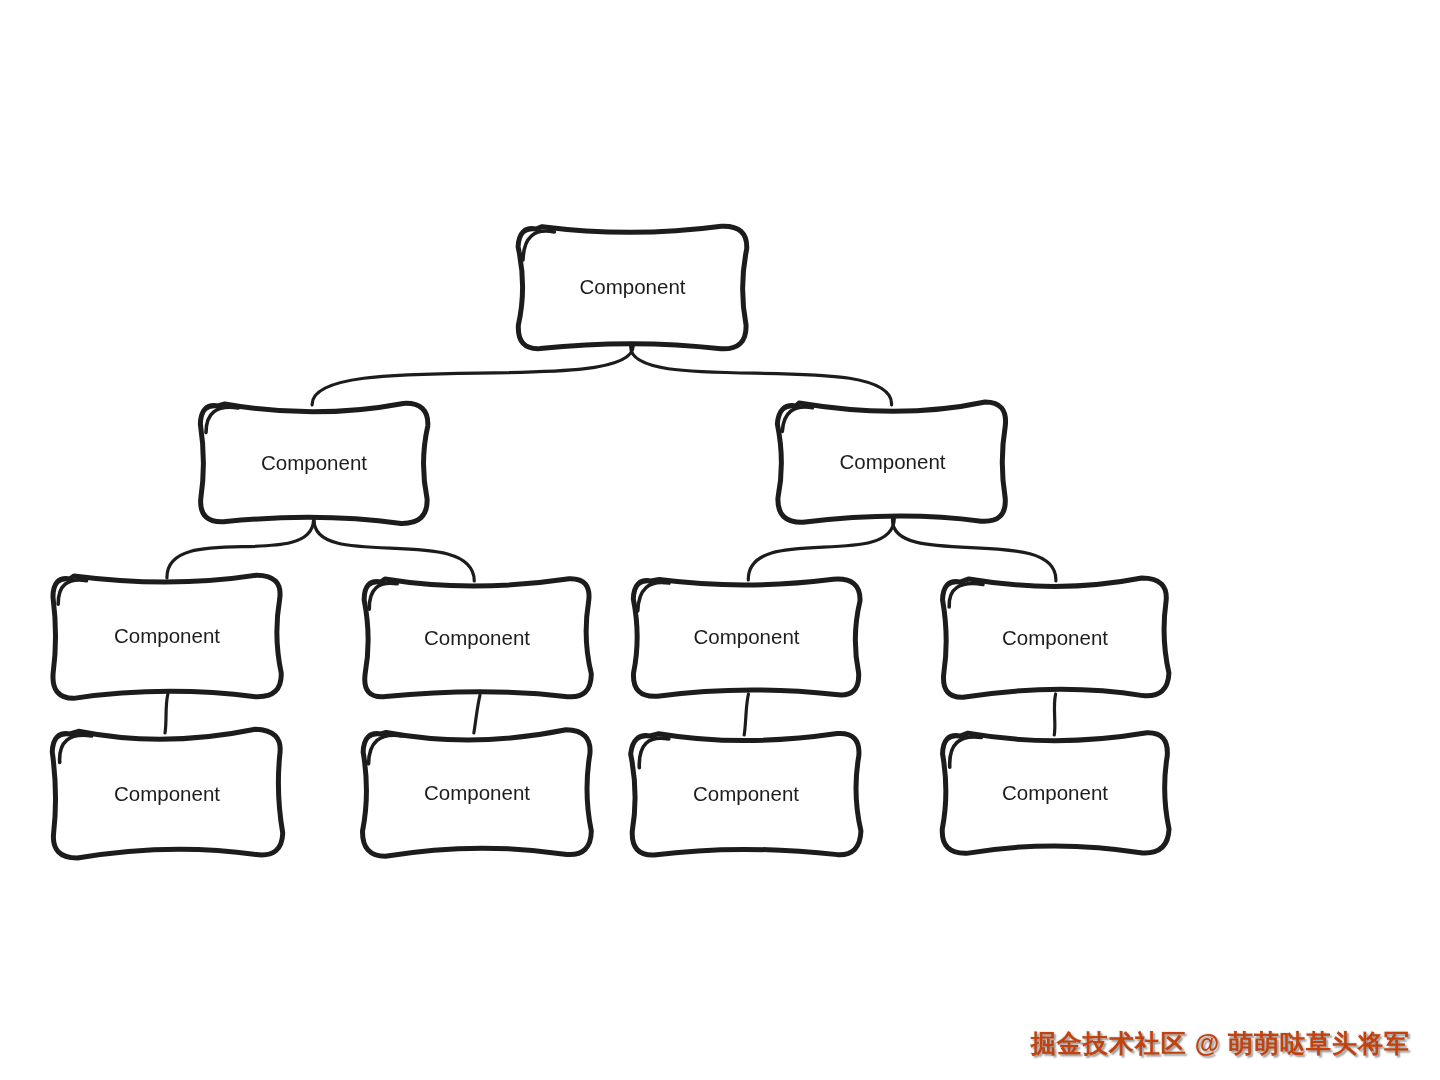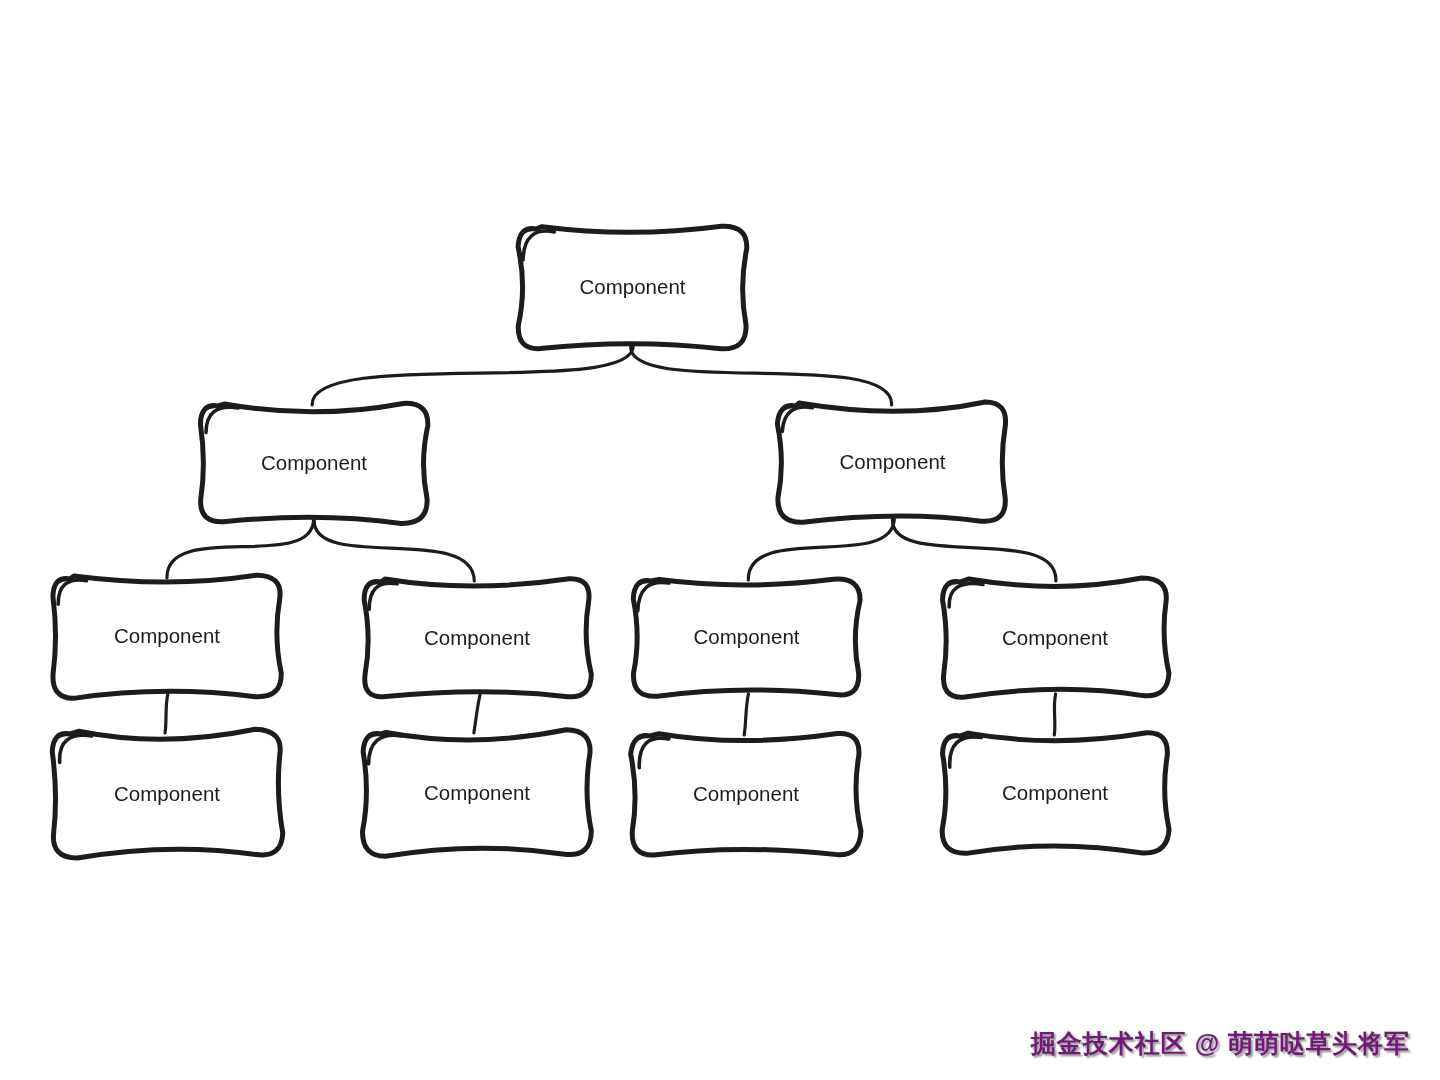--- a/index.html
+++ b/index.html
@@ -26,21 +26,21 @@
     font-weight: 400;
   }
   .watermark {
     position: absolute;
     right: 30px;
     bottom: 20px;
     font-family: "Liberation Sans", sans-serif;
     font-size: 25px;
     font-weight: 700;
     letter-spacing: 1px;
-    color: #701a75;
+    color: #c2410c;
     text-shadow: 2px 2px 2px #969696, -1px -1px 1px #ececec, 0 0 1px #c9c9c9;
     white-space: nowrap;
     user-select: none;
   }
 </style>
 </head>
 <body>
 
 <div class="canvas">
   <svg class="diagram-svg" width="1440" height="1080" viewBox="0 0 1440 1080">

